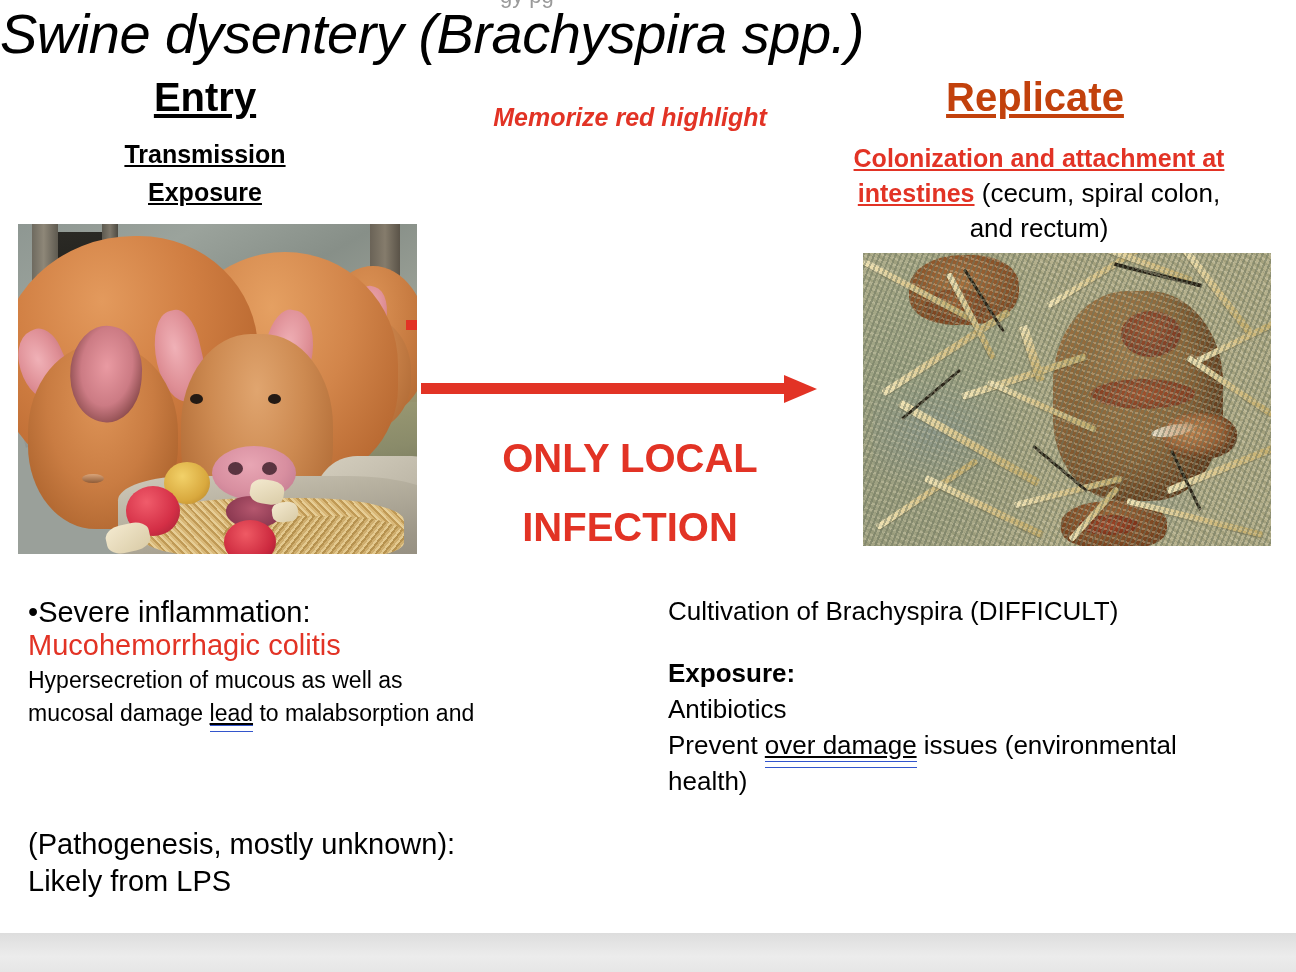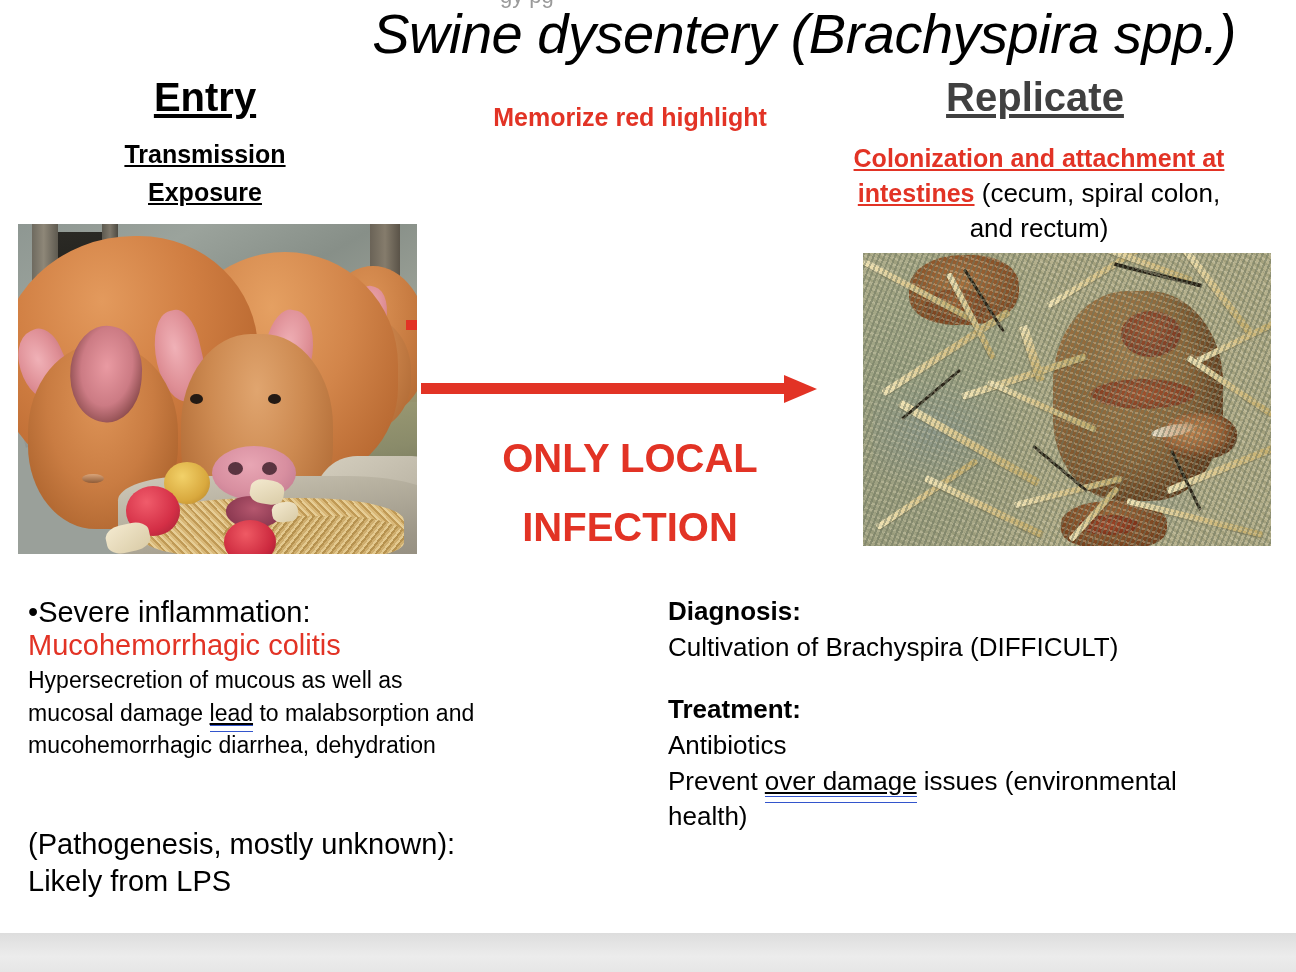--- a/index.html
+++ b/index.html
@@ -12,45 +12,45 @@
 
   
   .top-sliver{position:absolute;left:0;top:0;width:1296px;height:13px;overflow:hidden;}
   .top-sliver .tsx{
     position:absolute;top:-17px;font-size:22px;color:#9a9a9a;
     font-family:"Liberation Sans", sans-serif;white-space:nowrap;
   }
 
   
   .title{
-    position:absolute;left:0;top:6px;width:1236px;text-align:right;
+    position:absolute;left:0;top:6px;width:1236px;text-align:left;
     font-size:56px;font-style:italic;font-weight:400;color:#000;
     letter-spacing:-0.5px;line-height:1;
   }
 
   
   .hdr-entry{
     position:absolute;left:110px;top:76px;width:190px;text-align:center;
     font-size:40px;font-weight:bold;color:#000;line-height:1.05;
   }
   .hdr-entry u{text-decoration:underline;text-underline-offset:3px;}
   .sub-entry{
     position:absolute;left:70px;top:135px;width:270px;text-align:center;
     font-size:25px;font-weight:bold;color:#000;line-height:1.52;
   }
   .sub-entry u{text-decoration:underline;text-underline-offset:2px;}
 
   .memorize{
     position:absolute;left:400px;top:103px;width:460px;text-align:center;
-    font-size:25px;font-weight:bold;color:#E23325;
+    font-size:25px;font-weight:bold;color:#E23325;font-style:italic;
   }
 
   .hdr-replicate{
     position:absolute;left:880px;top:76px;width:310px;text-align:center;
-    font-size:40px;font-weight:bold;color:#404040;line-height:1.05;
+    font-size:40px;font-weight:bold;color:#c2410c;line-height:1.05;
   }
   .hdr-replicate u{text-decoration:underline;text-underline-offset:3px;}
   .sub-replicate{
     position:absolute;left:816px;top:141px;width:446px;text-align:center;
     font-size:25px;line-height:1.38;color:#000;
   }
   .sub-replicate .redu{
     color:#E23325;font-weight:bold;text-decoration:underline;text-underline-offset:2px;
   }
   .sub-replicate .blk{
@@ -361,33 +361,31 @@
   <div class="only-local">
     <div>ONLY LOCAL</div>
     <div>INFECTION</div>
   </div>
 
   <div class="left-body">
     <div class="lb-l1">•Severe inflammation:</div>
     <div class="lb-l2"><span class="sq">Mucohemorrhagic</span><span> colitis</span></div>
     <div class="lb-small">Hypersecretion of mucous as well as</div>
     <div class="lb-small"><span>mucosal damage </span><span class="dbl ul">lead</span><span> to malabsorption and</span></div>
-    <div class="lb-small"><span class="sq">mucohemorrhagic</span><span> diarrhea, dehydration</span></div>
   </div>
 
   <div class="pathog">
     <div>(Pathogenesis, mostly unknown):</div>
     <div>Likely from LPS</div>
   </div>
 
   <div class="right-body">
-    <div class="rb-bold">Diagnosis:</div>
     <div><span>Cultivation of </span><span class="sq">Brachyspira</span><span> (DIFFICULT)</span></div>
     <div class="rb-gap"></div>
-    <div class="rb-bold">Treatment:</div>
+    <div class="rb-bold">Exposure:</div>
     <div>Antibiotics</div>
     <div><span>Prevent </span><span class="dbl ul">over damage</span><span> issues (environmental</span></div>
     <div>health)</div>
   </div>
 
 </div>
 
 <div class="bottombar"></div>
 
 </body></html>

